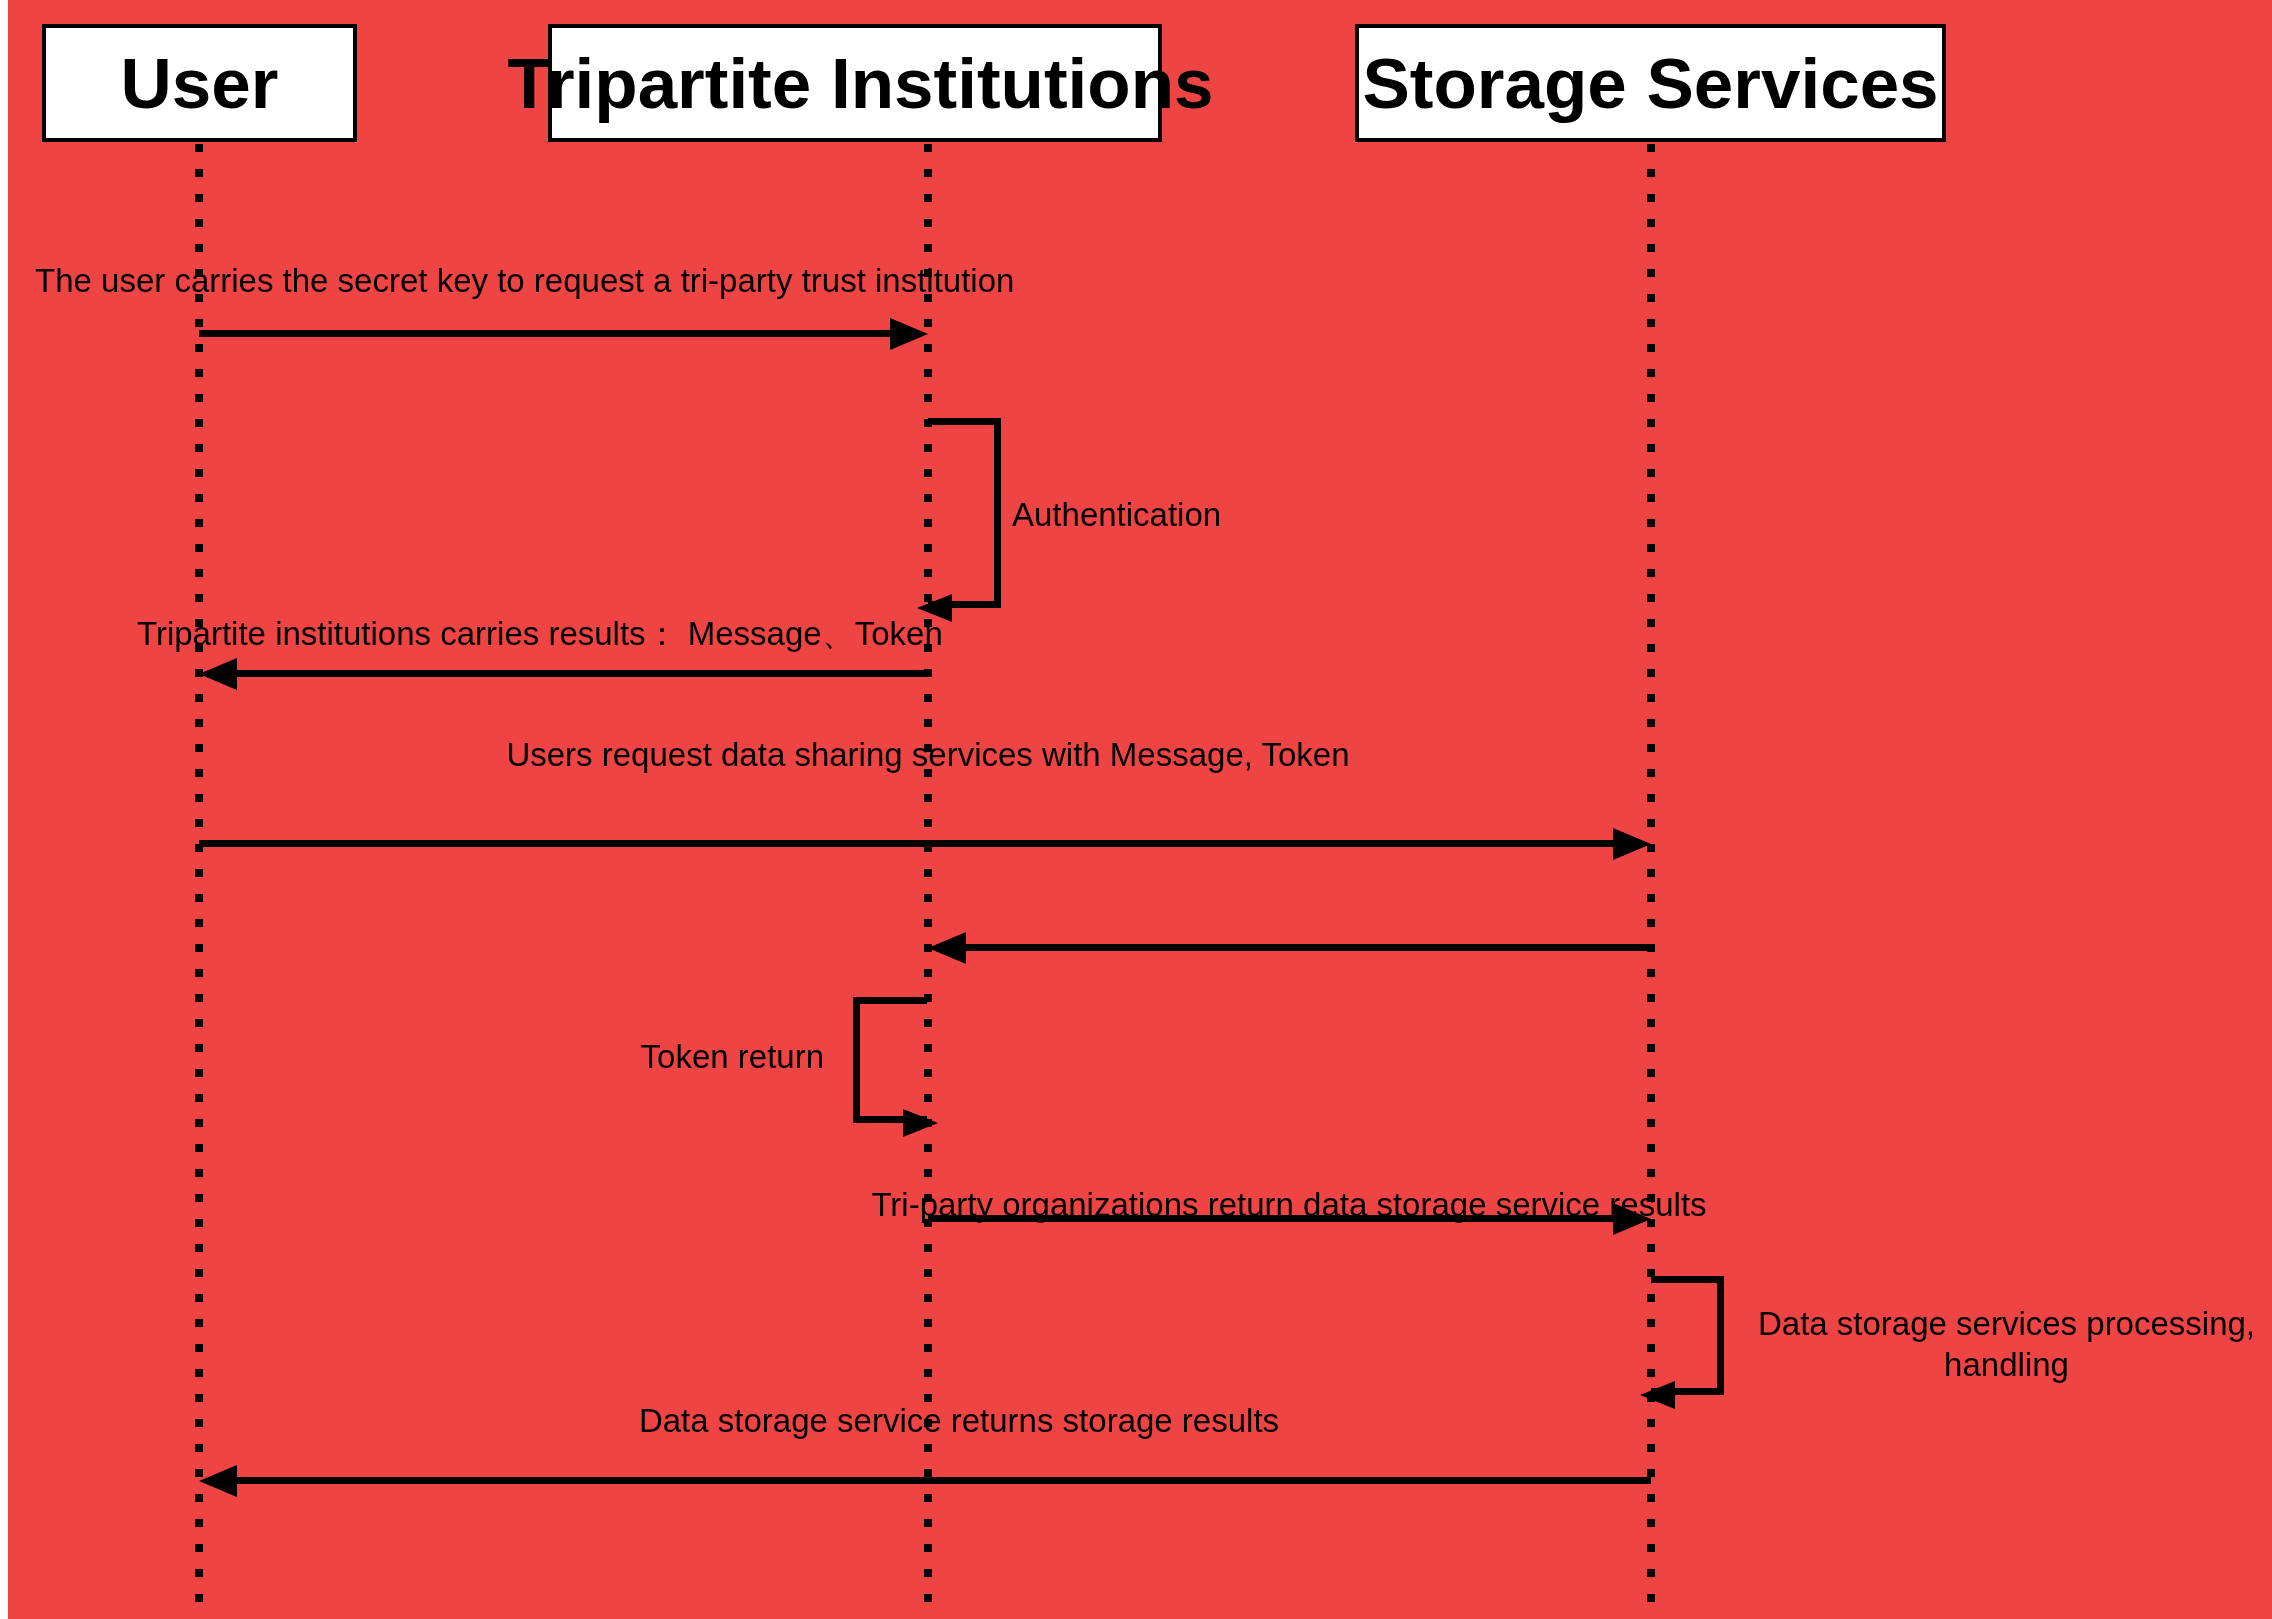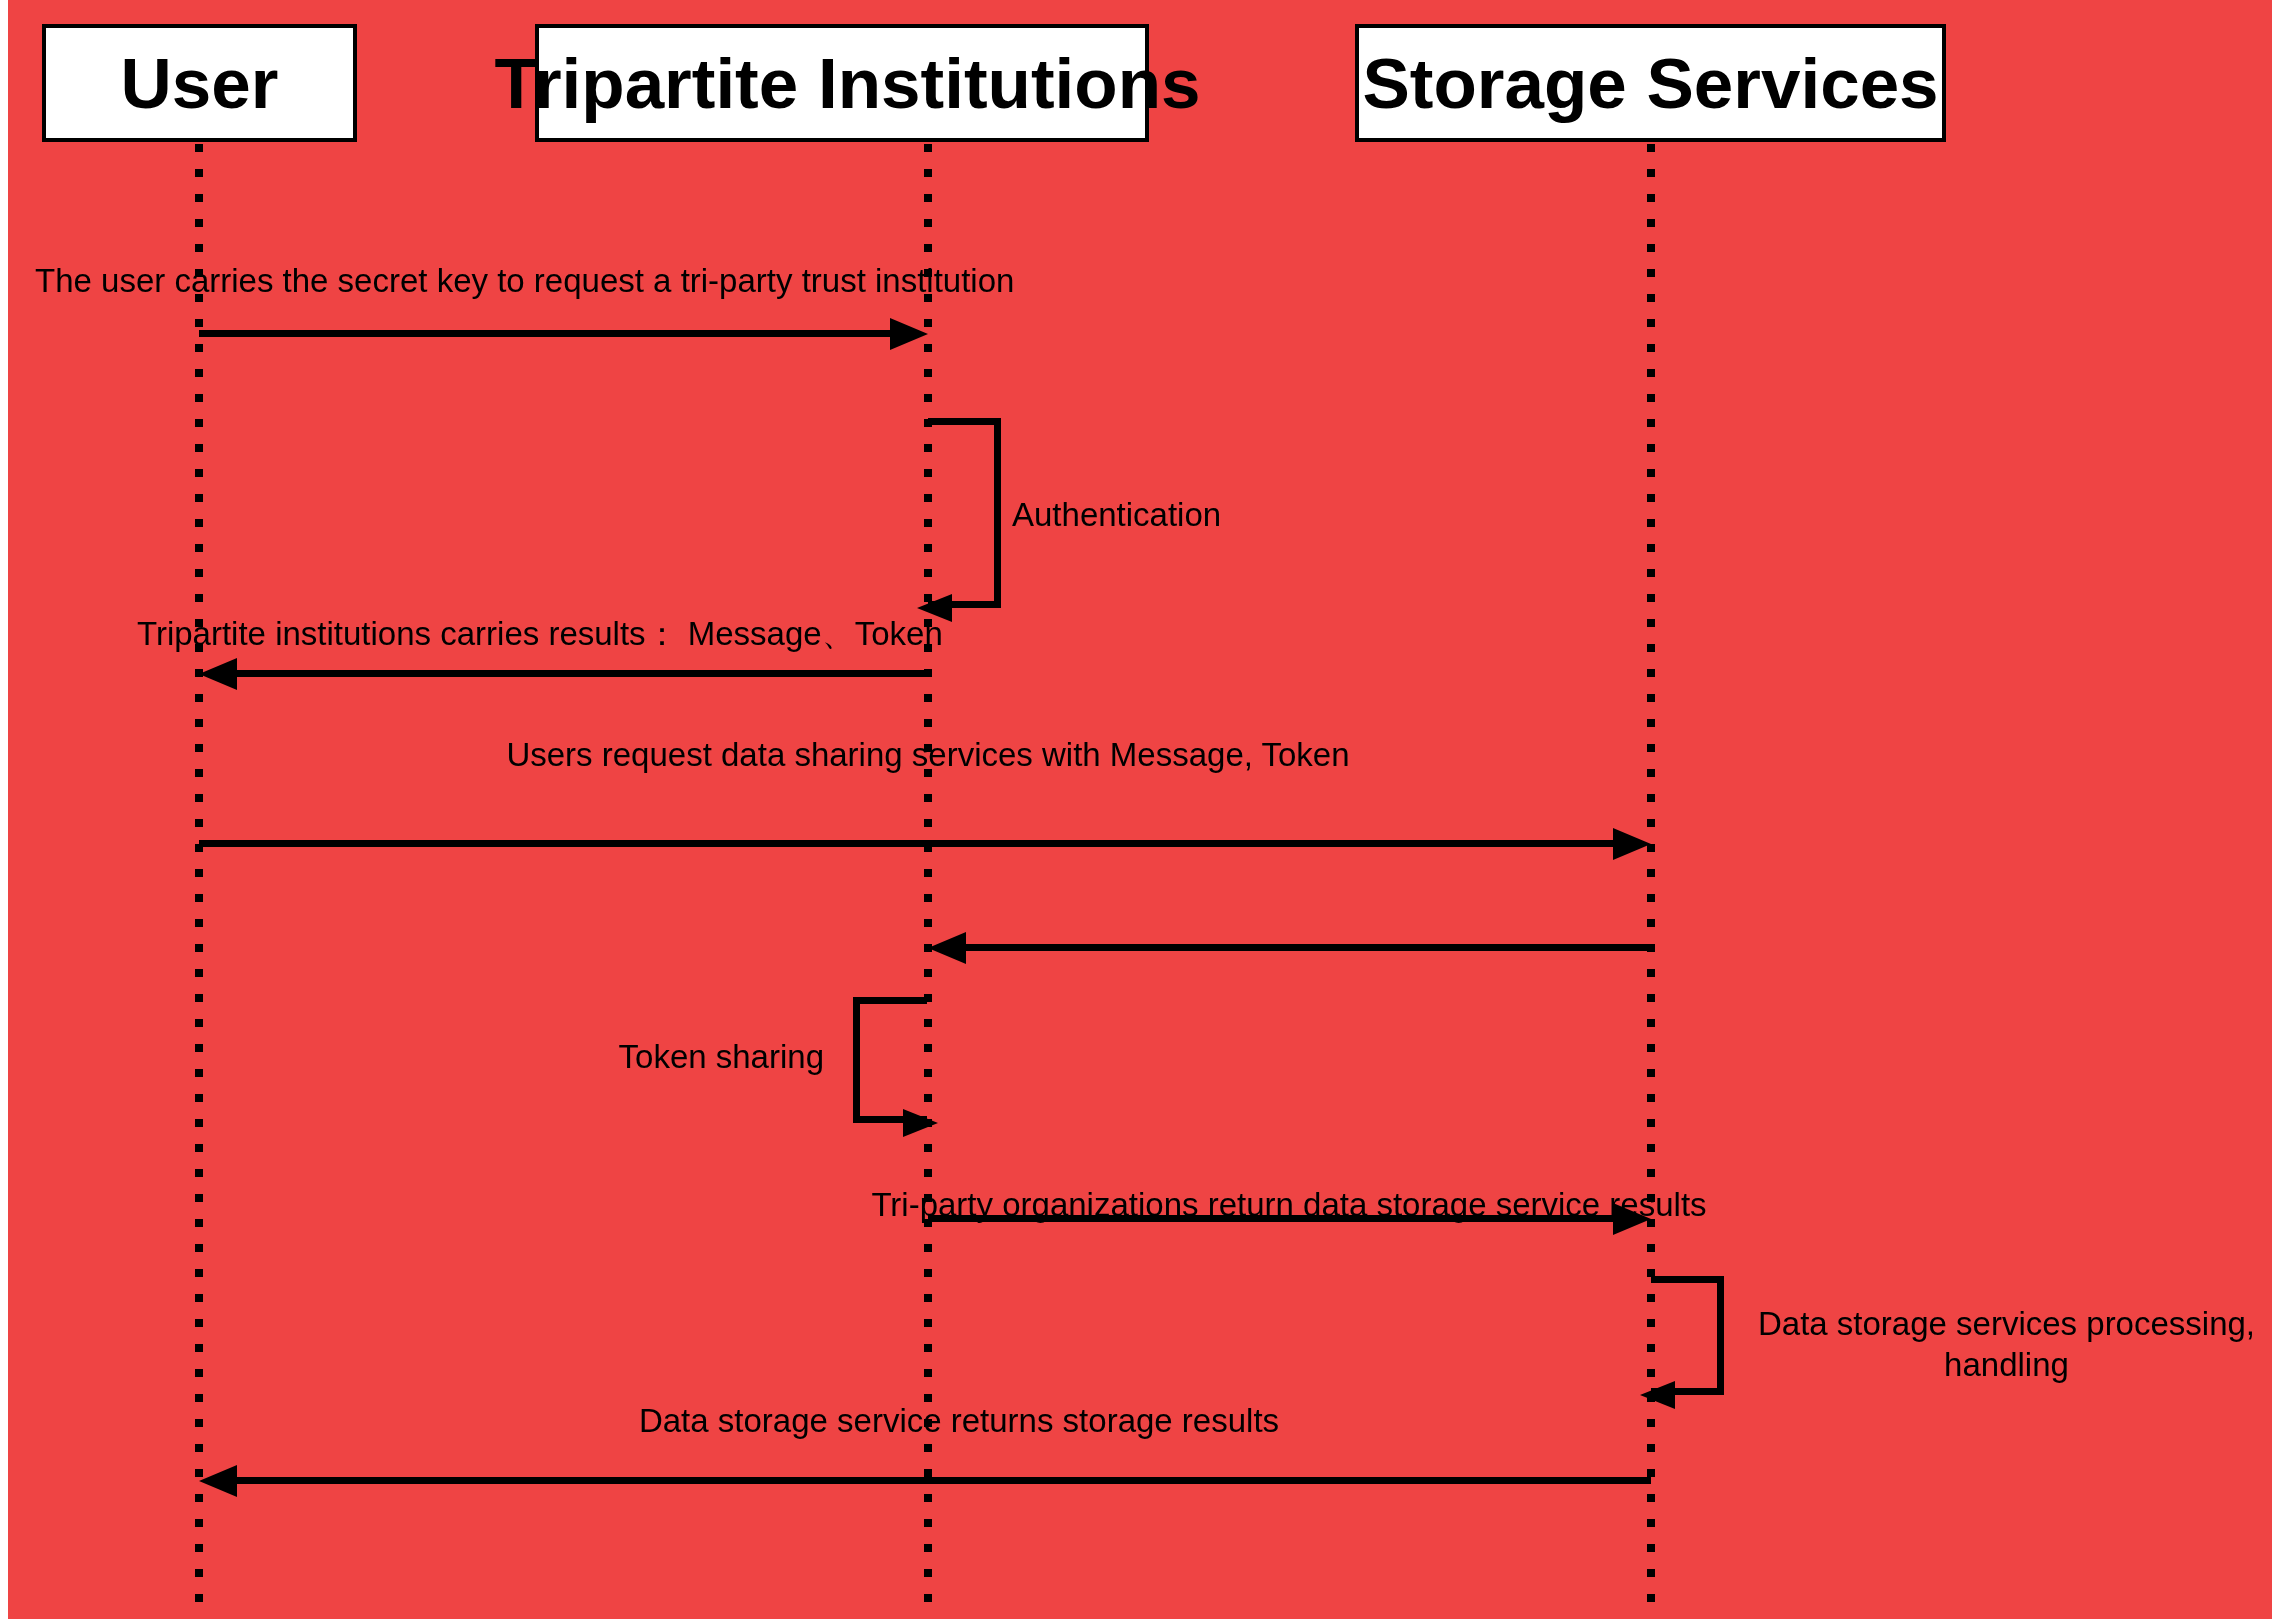--- a/index.html
+++ b/index.html
@@ -73,21 +73,21 @@
   }
 </style>
 </head>
 <body>
 
 <div id="canvas">
 
   <div class="actor-box" style="left:34px;width:315px;">
     <span>User</span>
   </div>
-  <div class="actor-box" style="left:527px;width:614px;padding-left:11px;">
+  <div class="actor-box" style="left:540px;width:614px;padding-left:11px;">
     <span>Tripartite Institutions</span>
   </div>
   <div class="actor-box" style="left:1347px;width:591px;">
     <span>Storage Services</span>
   </div>
 
   <div class="lifeline" style="left:187px;"></div>
   <div class="lifeline" style="left:916px;"></div>
   <div class="lifeline" style="left:1639px;"></div>
 
@@ -115,21 +115,21 @@
   </div>
 
   <div class="arrow to-left" style="left:920px;top:930px;width:723px;">
     <span class="shaft"></span>
     <span class="head"></span>
   </div>
 
   <div class="self-loop left-side" style="left:845px;top:997px;width:74px;height:126px;">
     <span class="loop-head"></span>
   </div>
-  <div class="msg-label right" style="left:500px;top:1036px;width:316px;">Token sharing</div>
+  <div class="msg-label right" style="left:500px;top:1036px;width:316px;">Token return</div>
 
   <div class="msg-label center" style="left:689px;top:1184px;width:1184px;">Tri-party organizations return data storage service results</div>
   <div class="arrow to-right" style="left:920px;top:1201px;width:723px;">
     <span class="shaft"></span>
     <span class="head"></span>
   </div>
 
   <div class="self-loop right-side" style="left:1643px;top:1276px;width:73px;height:119px;">
     <span class="loop-head"></span>
   </div>

